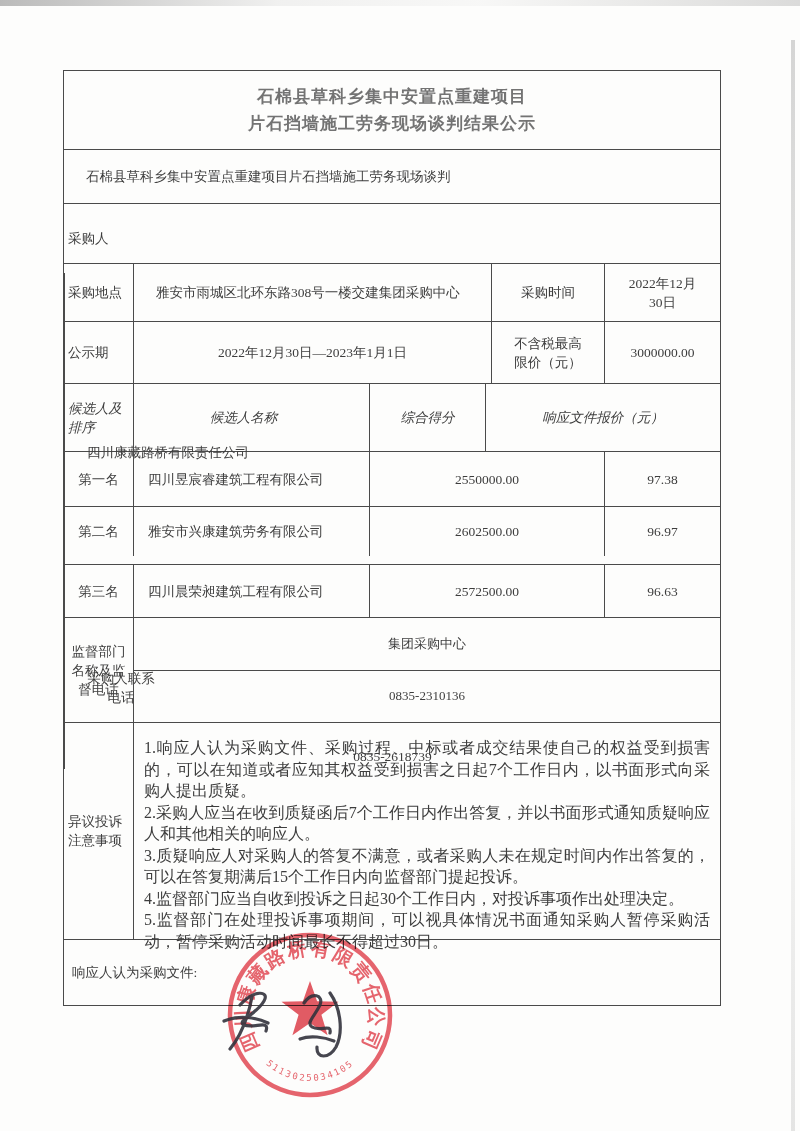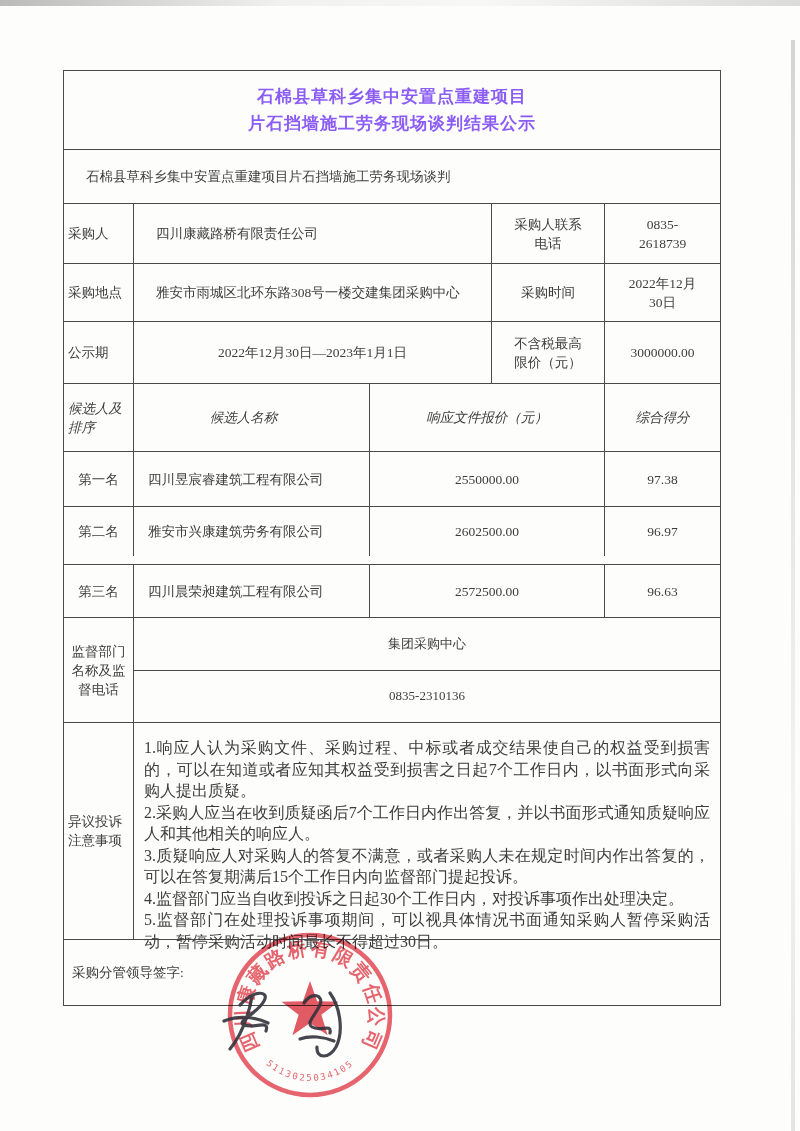--- a/index.html
+++ b/index.html
@@ -26,23 +26,23 @@
   .row:first-child{border-top:none;}
   .cell{box-sizing:border-box;border-left:1px solid #4a4a4a;
     display:flex;flex-direction:column;justify-content:center;
     font-size:13.5px;line-height:19px;padding:3px 22px;}
   .cell:first-child{border-left:none;}
   .lab{width:69px;flex:0 0 69px;padding:3px 4px;}
   .ctr{align-items:center;text-align:center;}
   .lft{align-items:flex-start;text-align:left;}
 
   .title-row{height:78px;flex-direction:column;justify-content:center;align-items:center;}
-  .title-line{font-size:17px;font-weight:bold;color:#8b5cf6;line-height:27px;letter-spacing:1px;text-align:center;}
+  .title-line{font-size:17px;font-weight:bold;color:#737373;line-height:27px;letter-spacing:1px;text-align:center;}
 
-  .h-r1{height:54px;} .h-r2{height:60px;} .h-r3{height:58px;} .h-r4{height:62px;}
+  .h-r1{height:54px;} .h-r2{height:60px;flex-direction:column;} .h-r3{height:58px;} .h-r4{height:62px;}
   .h-hdr{height:68px;font-style:italic;} .h-c1{height:55px;} .h-c2{height:50px;} .h-c3{height:53px;margin-top:8px;}
   .h-other{height:52px;} .h-sup{height:105px;} .h-obj{height:217px;} .h-sign{height:66px;}
 
   .w-val{width:358px;flex:0 0 358px;}
   .w-lab2{width:113px;flex:0 0 113px;}
   .w-val2{flex:1;}
   .w-name{width:236px;flex:0 0 236px;padding-left:14px;}
   .w-price{width:235px;flex:0 0 235px;}
   .w-score{flex:1;}
   .w-rest{flex:1;}
@@ -94,22 +94,22 @@
   <div class="row h-r4">
     <div class="cell lab lft">公示期</div>
     <div class="cell ctr w-val">2022年12月30日—2023年1月1日</div>
     <div class="cell ctr w-lab2">不含税最高限价（元）</div>
     <div class="cell ctr w-val2">3000000.00</div>
   </div>
 
   <div class="row h-hdr">
     <div class="cell lab lft">候选人及排序</div>
     <div class="cell ctr w-name" style="padding-left:6px;">候选人名称</div>
+    <div class="cell ctr w-score">综合得分</div>
     <div class="cell ctr w-price">响应文件报价（元）</div>
-    <div class="cell ctr w-score">综合得分</div>
   </div>
 
   <div class="row h-c1">
     <div class="cell lab ctr">第一名</div>
     <div class="cell lft w-name">四川昱宸睿建筑工程有限公司</div>
     <div class="cell ctr w-price">2550000.00</div>
     <div class="cell ctr w-score">97.38</div>
   </div>
 
   <div class="row h-c2">
@@ -140,21 +140,21 @@
     <div class="cell obj-content lft">
       <div class="obj-item">1.响应人认为采购文件、采购过程、中标或者成交结果使自己的权益受到损害的，可以在知道或者应知其权益受到损害之日起7个工作日内，以书面形式向采购人提出质疑。</div>
       <div class="obj-item">2.采购人应当在收到质疑函后7个工作日内作出答复，并以书面形式通知质疑响应人和其他相关的响应人。</div>
       <div class="obj-item">3.质疑响应人对采购人的答复不满意，或者采购人未在规定时间内作出答复的，可以在答复期满后15个工作日内向监督部门提起投诉。</div>
       <div class="obj-item">4.监督部门应当自收到投诉之日起30个工作日内，对投诉事项作出处理决定。</div>
       <div class="obj-item">5.监督部门在处理投诉事项期间，可以视具体情况书面通知采购人暂停采购活动，暂停采购活动时间最长不得超过30日。</div>
     </div>
   </div>
 
   <div class="row h-sign">
-    <div class="cell sign-cell lft">采购分管领导签字:</div>
+    <div class="cell sign-cell lft">响应人认为采购文件:</div>
   </div>
 
 </div>
 
 <svg class="stamp" viewBox="0 0 176 176">
   <defs>
     <path id="arcTop" d="M 53.6,137.1 A 60,60 0 1 1 122.4,137.1" fill="none"></path>
     <path id="arcBottom" d="M 33.9,125.9 A 66,66 0 0 0 142.1,125.9" fill="none"></path>
   </defs>
   <circle cx="88" cy="88" r="80" fill="none" stroke="#e4505a" stroke-width="4.5"></circle>

